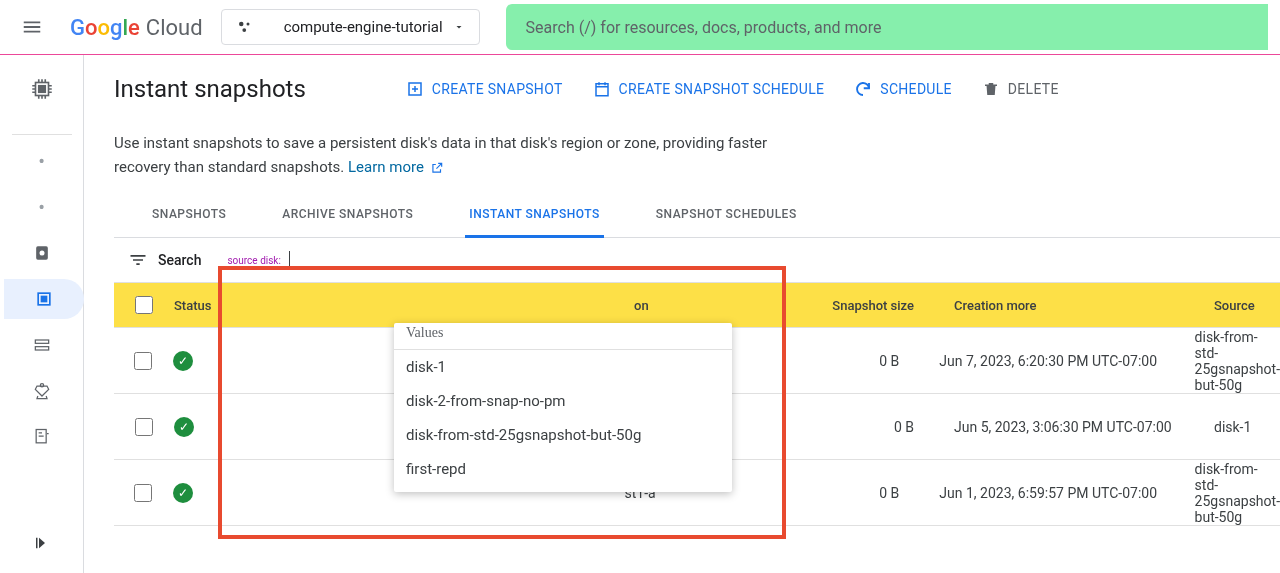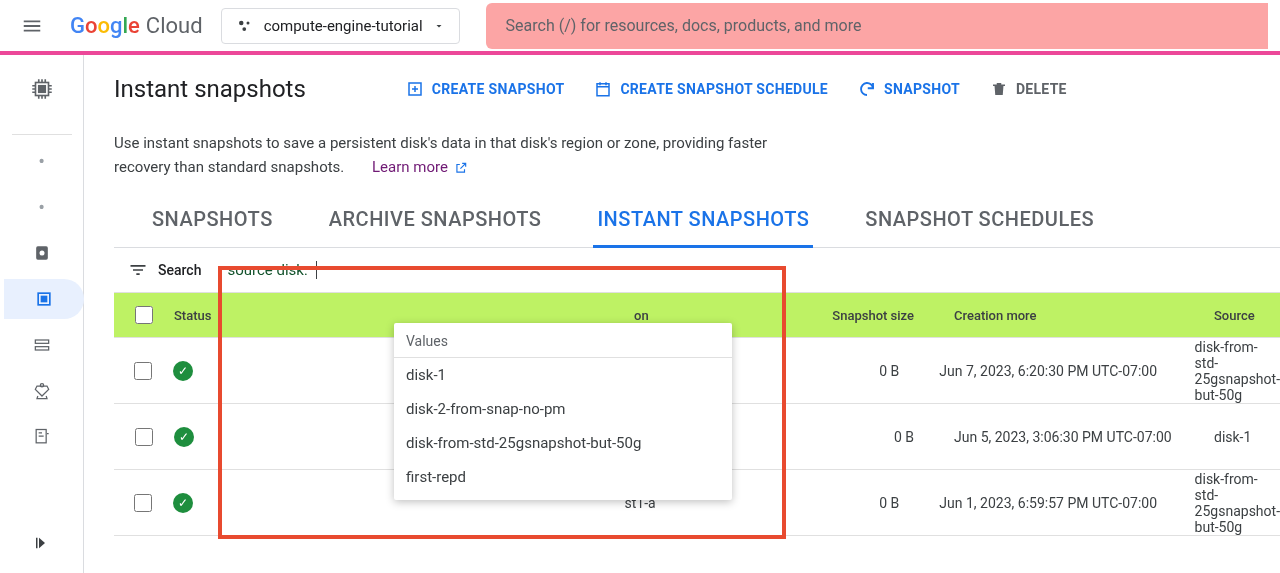--- a/index.html
+++ b/index.html
@@ -1,60 +1,60 @@
 <!DOCTYPE html>
 <html><head>
 <meta charset="utf-8">
 <style>
   * { box-sizing: border-box; margin: 0; padding: 0; font-family: 'Google Sans', Roboto, Arial, sans-serif; }
   body { width: 1280px; height: 573px; overflow: hidden; background: #fff; color: #202124; }
 
   
-  .topbar { height: 55px; display: flex; align-items: center; border-bottom: 4px solid #ec4899; padding: 0 12px; gap: 18px; }
+  .topbar { height: 55px; display: flex; align-items: center; border-bottom: 1px solid #ec4899; padding: 0 12px; gap: 18px; }
   .menu-btn { width: 40px; height: 40px; display:flex; align-items:center; justify-content:center; cursor:pointer; }
   .logo { display:flex; align-items:center; gap:4px; font-size: 22px; }
   .logo .g { font-weight:500; }
   .logo .cloud { color:#5f6368; font-weight:400; margin-left:2px; }
   .project-picker { height: 36px; border:1px solid #dadce0; border-radius:4px; display:flex; align-items:center; padding:0 14px; gap:10px; cursor:pointer; }
   .project-picker .dots { font-size:16px; }
-  .searchbar { flex:1; height:46px; background:#fca5a5; border-top-left-radius:6px; border-bottom-left-radius:6px; display:flex; align-items:center; padding:0 20px; color:#5f6368; font-size:16px; margin-left:8px; }
+  .searchbar { flex:1; height:46px; background:#86efac; border-top-left-radius:6px; border-bottom-left-radius:6px; display:flex; align-items:center; padding:0 20px; color:#5f6368; font-size:16px; margin-left:8px; }
 
   
   .body-row { display:flex; height:calc(573px - 55px); }
   .side-rail { width: 84px; border-right:1px solid #dadce0; display:flex; flex-direction:column; align-items:center; padding-top:14px; gap:6px; }
   .rail-item { width:48px; height:40px; display:flex; align-items:center; justify-content:center; border-radius:0 20px 20px 0; color:#5f6368; }
   .rail-item.active { background:#e8f0fe; color:#1a73e8; width:80px; margin-left:4px; justify-content:center; }
   .rail-collapse { margin-top:auto; margin-bottom:10px; }
 
   .content { flex:1; padding: 20px 0 0 30px; overflow:hidden; position:relative; }
   .page-head { display:flex; align-items:center; gap:30px; }
   .page-title { font-size:24px; font-weight:400; }
-  .action-btn { display:flex; align-items:center; gap:8px; color:#1a73e8; font-weight:700; font-size:14px; letter-spacing:.3px; cursor:pointer; }
+  .action-btn { display:flex; align-items:center; gap:8px; color:#1a73e8; font-weight:400; font-size:14px; letter-spacing:.3px; cursor:pointer; }
   .action-btn.gray { color:#5f6368; }
 
   .desc { margin-top:28px; font-size:15px; color:#3c4043; max-width:660px; line-height:1.6; }
-  .desc a { color:#701a75; text-decoration:none;margin-left:24px; }
+  .desc a { color:#0369a1; text-decoration:none; }
 
   .tabs { display:flex; margin-top:28px; gap:48px; border-bottom:1px solid #dadce0; padding-left:34px; }
-  .tab { padding:0 4px 14px 4px; font-size:20px; font-weight:500; letter-spacing:.5px; color:#5f6368; cursor:pointer; }
+  .tab { padding:0 4px 14px 4px; font-size:12px; font-weight:500; letter-spacing:.5px; color:#5f6368; cursor:pointer; }
   .tab.active { color:#1a73e8; border-bottom:3px solid #1a73e8; margin-bottom:-1px; }
 
   
   .highlight-box { position:absolute; border:4px solid #e84a2f; pointer-events:none; left:134px; top:211px; width:568px; height:273px; }
 
   .filter-row { display:flex; align-items:center; padding:12px 0 12px 14px; gap:10px; position:relative; margin-left:0; }
   .filter-row .flabel { font-weight:500; font-size:14px; }
-  .filter-chip { font-size:15px; color:#14532d; }
+  .filter-chip { font-size:10px; color:#a21caf; }
 
   .dropdown { position:absolute; left:310px; top:268px; width:338px; background:#fff; box-shadow:0 2px 8px rgba(0,0,0,.25); border-radius:2px; z-index:10; padding-bottom:6px; }
-  .dropdown .hdr { padding:10px 12px 8px; border-bottom:1px solid #e0e0e0; font-size:14px; color:#5f6368; }
+  .dropdown .hdr { padding:2px 12px 8px; border-bottom:1px solid #e0e0e0; font-size:14px; color:#5f6368;font-family:Liberation Serif, serif; }
   .dropdown .opt { padding:8px 12px; font-size:15px; color:#3c4043; cursor:pointer; }
 
   .table { width:100%; }
-  .thead { display:flex; background:#bef264; border-top:1px solid #e0e0e0; border-bottom:1px solid #e0e0e0; height:46px; align-items:center; font-size:13px; font-weight:500; color:#3c4043; }
+  .thead { display:flex; background:#fde047; border-top:1px solid #e0e0e0; border-bottom:1px solid #e0e0e0; height:46px; align-items:center; font-size:13px; font-weight:500; color:#3c4043; }
   .col-check { width:60px; display:flex; justify-content:center; }
   .col-status { width:110px; }
   .col-name { width:350px; }
   .col-loc { width:120px; text-align:left; }
   .col-size { width:200px; text-align:right; padding-right:40px; }
   .col-time { width:260px; }
   .col-src { flex:1; }
   .trow { display:flex; min-height:60px; align-items:center; border-bottom:1px solid #e0e0e0; font-size:14px; color:#3c4043; }
   .trow.tall { min-height:66px; }
 
@@ -80,21 +80,21 @@
     <span class="cloud">Cloud</span>
   </div>
   <div class="project-picker">
     <span class="dots">
       <svg width="18" height="18" viewBox="0 0 24 24" fill="#3c4043">
           <circle cx="7" cy="8" r="3"></circle>
           <circle cx="16" cy="8" r="2"></circle>
           <circle cx="11" cy="16" r="2.5"></circle>
         </svg>
     </span>
-    <span style="font-size:15px;">compute-engine-tutorial</span>
+    <span style="font-size:15px;margin-left:20px;">compute-engine-tutorial</span>
     <span>
       <svg width="12" height="12" viewBox="0 0 24 24" fill="#3c4043">
           <path d="M7 10l5 5 5-5z"></path>
         </svg>
     </span>
   </div>
   <div class="searchbar">
     <span>Search (/) for resources, docs, products, and more</span>
   </div>
 </div>
@@ -170,21 +170,21 @@
             <rect x="4" y="5" width="16" height="16"></rect>
             <path d="M4 9h16M8 3v4M16 3v4"></path>
           </svg>
         <span>CREATE SNAPSHOT SCHEDULE</span>
       </div>
       <div class="action-btn">
         <svg width="18" height="18" viewBox="0 0 24 24" fill="none" stroke="#1a73e8" stroke-width="2.5">
             <path d="M20 11A8 8 0 1 0 12 20"></path>
             <path d="M20 4v7h-7"></path>
           </svg>
-        <span>SNAPSHOT</span>
+        <span>SCHEDULE</span>
       </div>
       <div class="action-btn gray">
         <svg width="18" height="18" viewBox="0 0 24 24" fill="#5f6368">
             <path d="M6 7h12l-1 13H7L6 7zm3-3h6v2H9V4zM4 6h16v2H4z"></path>
           </svg>
         <span>DELETE</span>
       </div>
     </div>
 
     <div class="desc">

